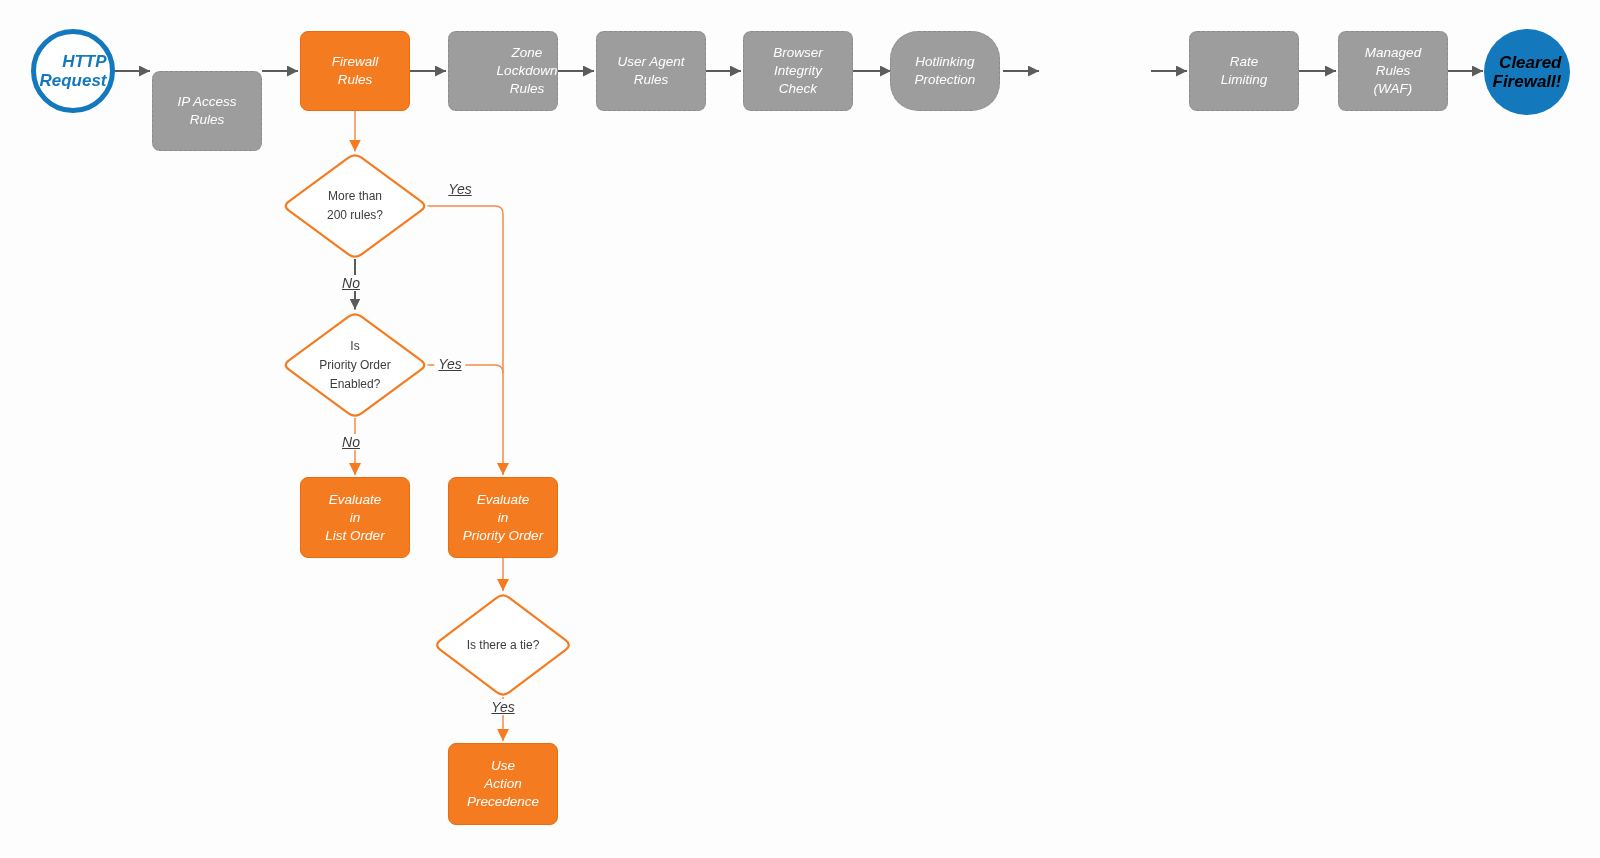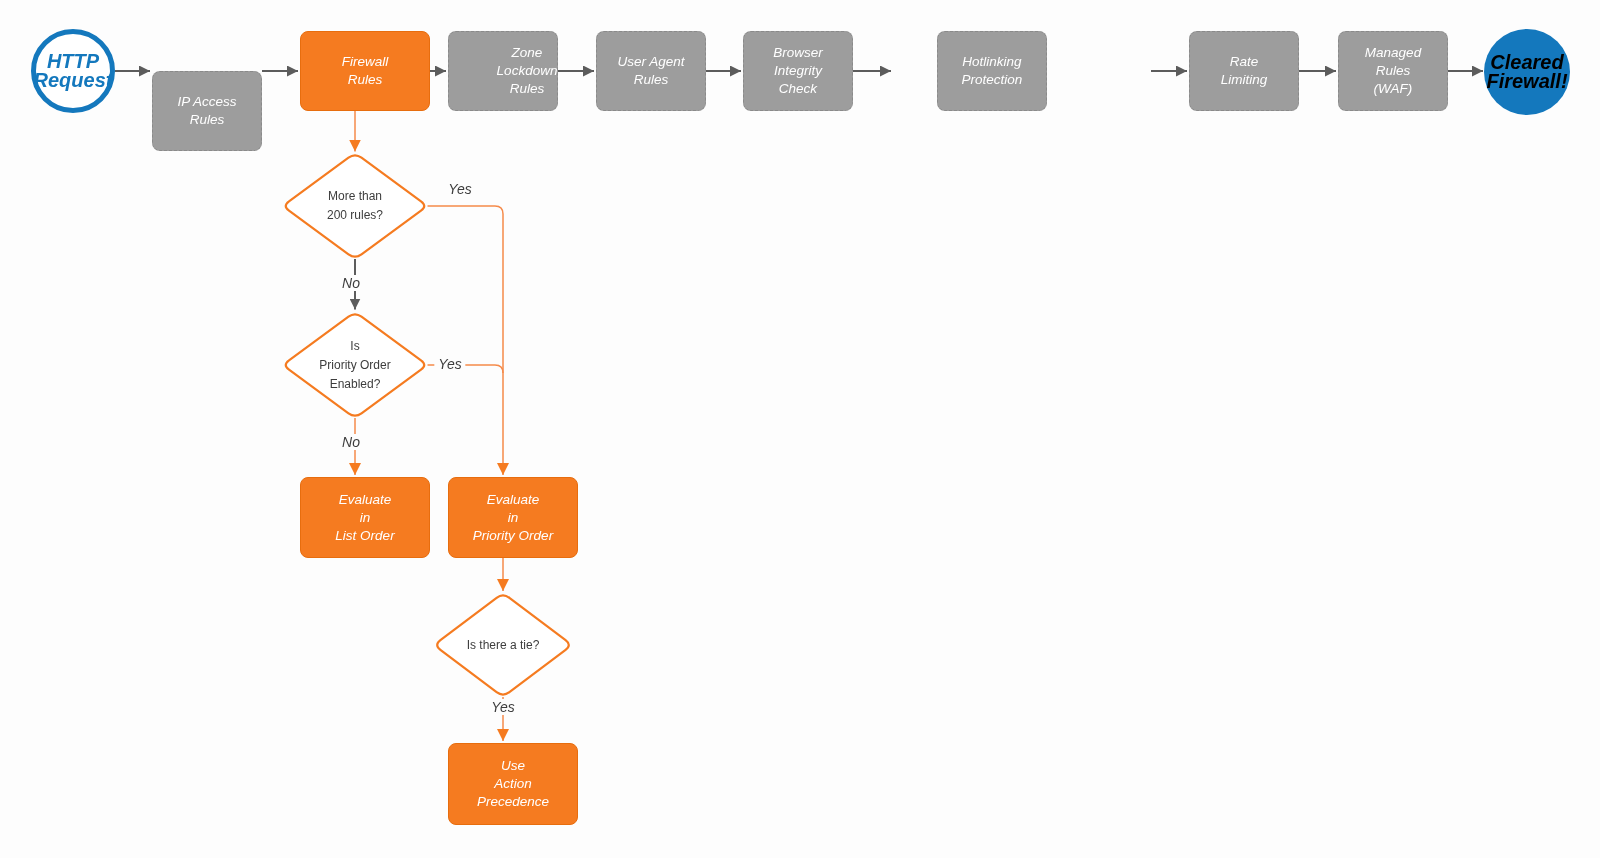--- a/index.html
+++ b/index.html
@@ -49,35 +49,36 @@
     width:110px;height:80px;
     background:var(--gray);
     border:1px dashed var(--gray-border);
     border-radius:8px;
     color:#ffffff;
     font-style:italic;
     font-size:13.5px;
     line-height:18px;
   }
   .action{
-    width:130px;height:81px;
+    width:110px;height:81px;
     background:var(--orange);
     border:1px solid var(--orange-border);
     border-radius:8px;
     color:#ffffff;
     font-style:italic;
     font-size:13.5px;
     line-height:18px;
   }
   .circle{
     border-radius:50%;
     font-weight:bold;
     font-style:italic;
-    font-size:20px;
+    font-size:17px;
     line-height:19px;
+    text-align:right;
   }
   .circle.start{
     width:84px;height:84px;
     background:#ffffff;
     border:5px solid var(--blue);
     color:var(--blue);
   }
   .circle.end{
     width:86px;height:86px;
     background:var(--blue);
@@ -92,20 +93,21 @@
   }
   .edge-label{
     position:absolute;
     transform:translate(-50%,-50%);
     color:var(--text-dark);
     font-style:italic;
     font-size:14px;
     background:var(--bg);
     padding:0 4px;
     line-height:16px;
+    text-decoration:underline;
   }
 </style>
 </head>
 <body>
 
 <div class="canvas">
 
   <svg class="connector-layer" viewBox="0 0 1600 858" xmlns="http://www.w3.org/2000/svg">
     <defs>
       <marker id="ah-gray" markerUnits="userSpaceOnUse" markerWidth="12" markerHeight="11" refX="11" refY="5.5" orient="auto">
@@ -148,21 +150,21 @@
   <div class="node action" style="left:300px;top:31px;height:80px;">Firewall
 Rules</div>
   <div class="node process" style="left:448px;top:31px;padding-left:48px;">Zone
 Lockdown
 Rules</div>
   <div class="node process" style="left:596px;top:31px;text-align:center;">User Agent
 Rules</div>
   <div class="node process" style="left:743px;top:31px;">Browser
 Integrity
 Check</div>
-  <div class="node process" style="left:937px;top:31px;">Hotlinking
+  <div class="node process" style="left:890px;top:31px;border-radius:28px;">Hotlinking
 Protection</div>
   <div class="node process" style="left:1189px;top:31px;">Rate
 Limiting</div>
   <div class="node process" style="left:1338px;top:31px;">Managed
 Rules
 (WAF)</div>
 
   <div class="node circle end" style="left:1484px;top:29px;">Cleared
 Firewall!</div>
 

